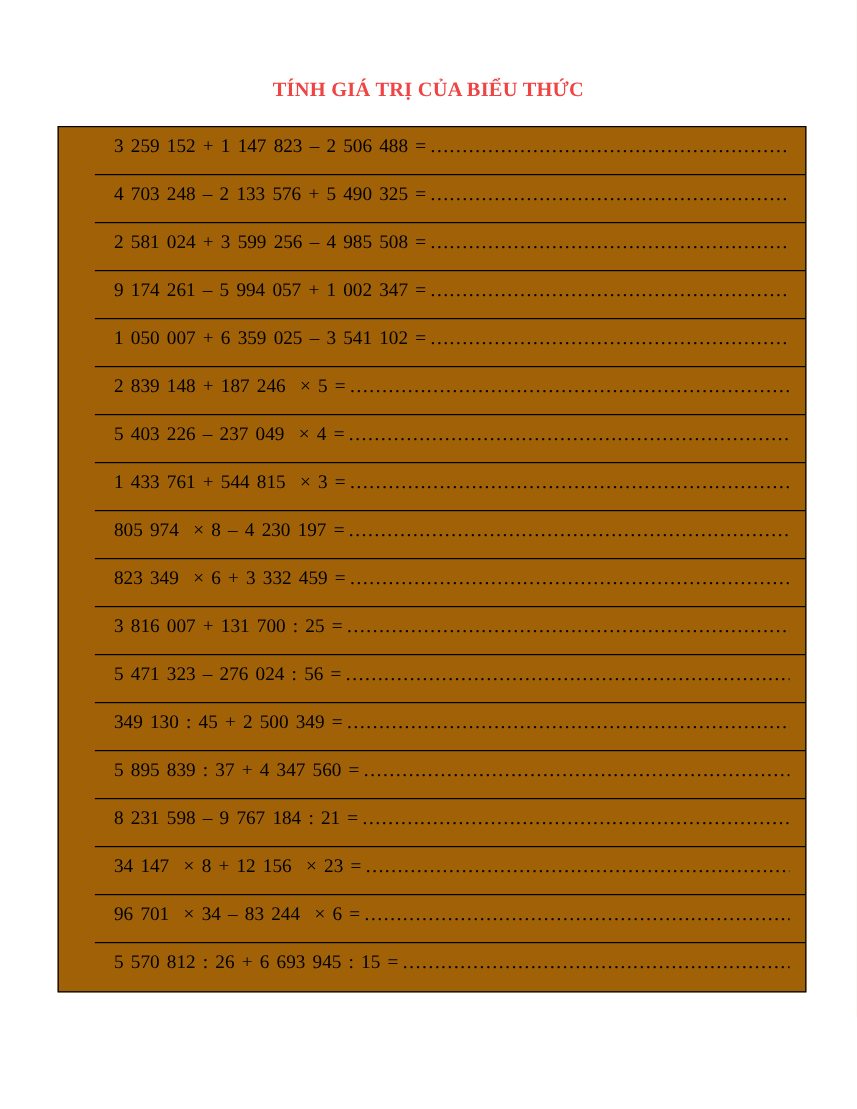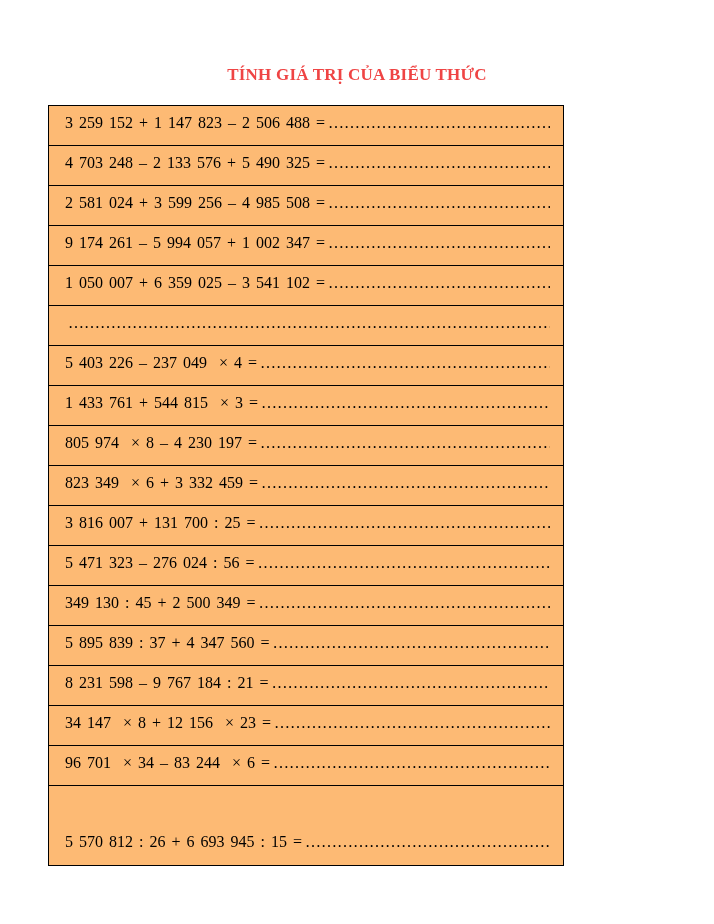--- a/index.html
+++ b/index.html
@@ -25,39 +25,39 @@
     font-size: 17px;
     line-height: 1;
     font-weight: bold;
     letter-spacing: 0.2px;
     font-family: "Liberation Serif", serif;
   }
   .problems-table {
     position: absolute;
     left: 48px;
     top: 105px;
-    width: 516px;
+    width: 624px;
     border: 1.5px solid #000000;
     box-sizing: border-box;
-    background: #fdba74;
+    background: #a16207;
+    padding-left: 30px;
   }
   .row {
     box-sizing: border-box;
     height: 40px;
     border-bottom: 1px solid #000000;
     display: flex;
     align-items: flex-start;
     padding: 8px 13px 0 16px;
     font-size: 16px;
     line-height: 1.15;
     overflow: hidden;
   }
   .row:last-child {
     border-bottom: none;
-    margin-top: 39px;
   }
   .expr {
     flex: 0 0 auto;
     white-space: pre;
     word-spacing: 2px;
   }
   .dots {
     flex: 1 1 auto;
     overflow: hidden;
     white-space: nowrap;
@@ -85,20 +85,21 @@
     </div>
       <div class="row">
       <span class="expr">9 174 261 – 5 994 057 + 1 002 347 =</span>
       <span class="dots">……………………………………………………………………………………………………………………………………………...</span>
     </div>
       <div class="row">
       <span class="expr">1 050 007 + 6 359 025 – 3 541 102 =</span>
       <span class="dots">……………………………………………………………………………………………………………………………………………...</span>
     </div>
       <div class="row">
+      <span class="expr">2 839 148 + 187 246  × 5 =</span>
       <span class="dots">……………………………………………………………………………………………………………………………………………...</span>
     </div>
       <div class="row">
       <span class="expr">5 403 226 – 237 049  × 4 =</span>
       <span class="dots">……………………………………………………………………………………………………………………………………………...</span>
     </div>
       <div class="row">
       <span class="expr">1 433 761 + 544 815  × 3 =</span>
       <span class="dots">……………………………………………………………………………………………………………………………………………...</span>
     </div>

